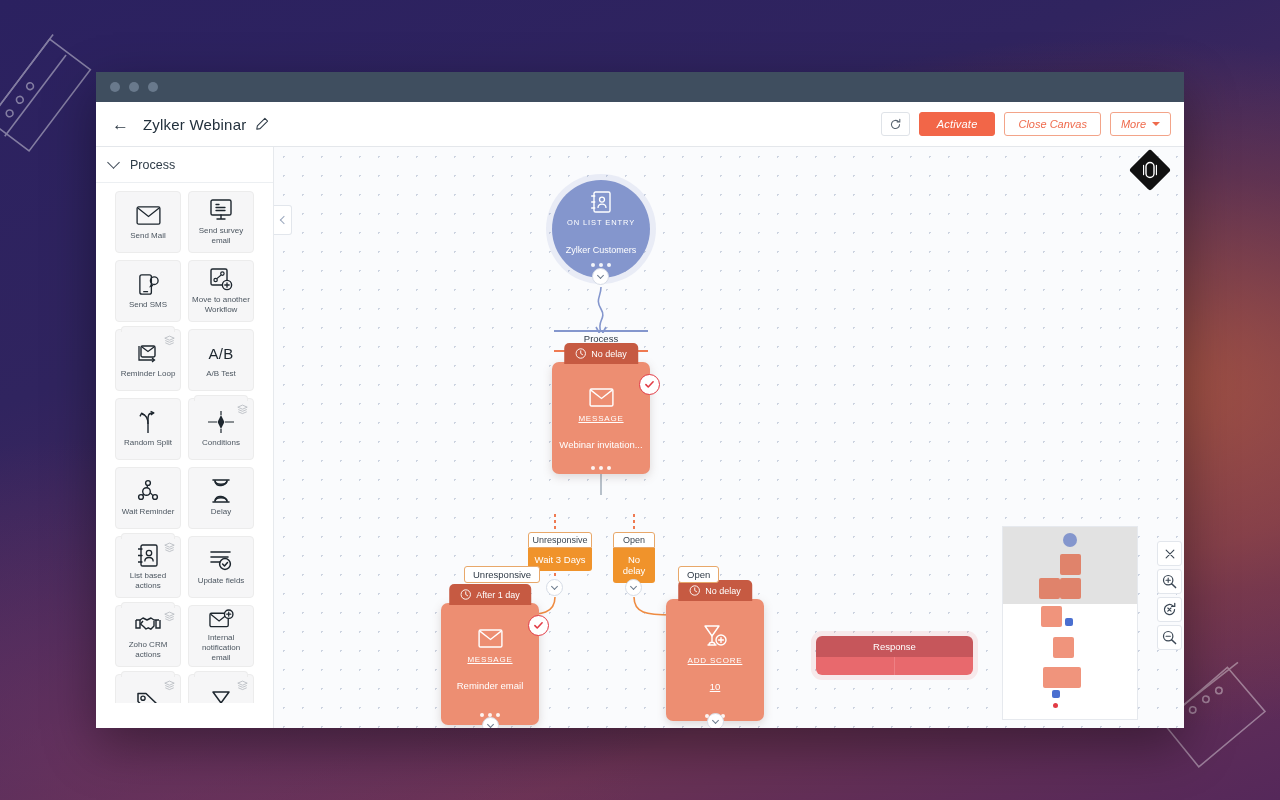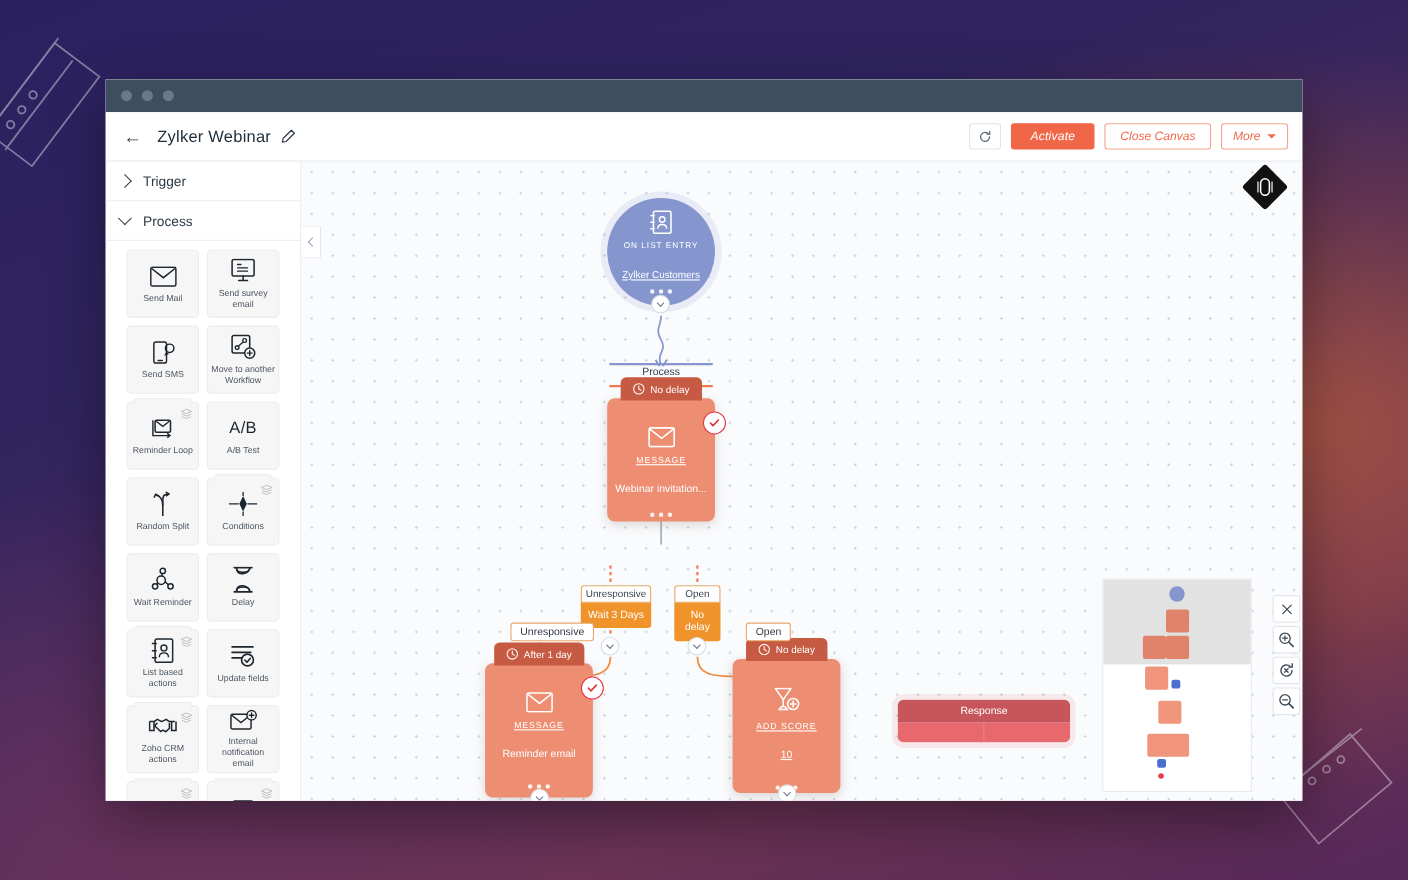--- a/index.html
+++ b/index.html
@@ -101,21 +101,21 @@
 
   
   .node { position: absolute; }
   #trigger-node {
     left: 278px; top: 33px; width: 98px; height: 98px; border-radius: 50%;
     background: #8496cd; color: #fff; display: flex; flex-direction: column;
     align-items: center; justify-content: center; cursor: pointer;
     box-shadow: 0 0 0 6px rgba(132,150,205,.14);
   }
   .node-kind { font-size: 7.5px; letter-spacing: .9px; margin-top: 5px; }
-  .node-sub { font-size: 9px; text-decoration: underline; margin-top: 18px; }
+  .node-sub { font-size: 9px; margin-top: 18px; }
   .ellipsis { display: flex; gap: 4px; margin-top: 8px; }
   .ellipsis i { width: 4px; height: 4px; border-radius: 50%; background: rgba(255,255,255,.9); }
 
   .plug {
     position: absolute; width: 17px; height: 17px; border-radius: 50%; background: #fff;
     border: 1px solid #d6dce6; display: flex; align-items: center; justify-content: center; cursor: pointer; z-index: 5;
   }
   .plug .chev-sm2 { width: 5px; height: 5px; border-right: 1.4px solid #6d7b8d; border-bottom: 1.4px solid #6d7b8d; transform: rotate(45deg); margin-top: -2px; }
 
   .lane-label {
@@ -235,24 +235,20 @@
       <div class="hbtn" id="more-btn">
         <span>More</span>
         <span class="caret-down"></span>
       </div>
     </div>
   </div>
 
   <div id="body-split">
 
     <div id="sidebar">
-      <div class="accordion-head">
-        <span class="chev right"></span>
-        <span>Trigger</span>
-      </div>
       <div class="accordion-head">
         <span class="chev down"></span>
         <span>Process</span>
       </div>
 
       <div id="palette">
 
         <div class="card">
           <span class="card-icon">
             <svg width="25" height="19" viewBox="0 0 26 20">

